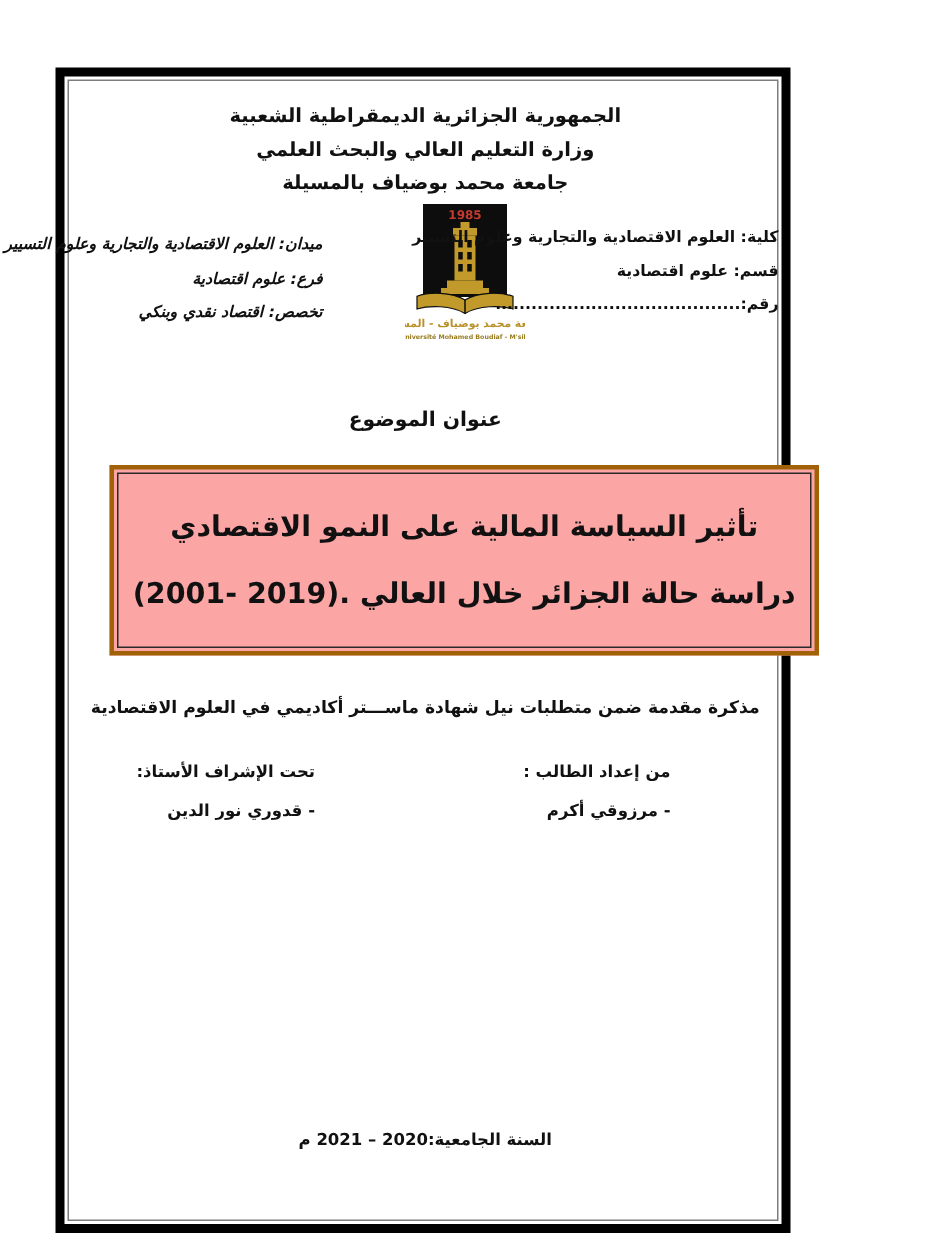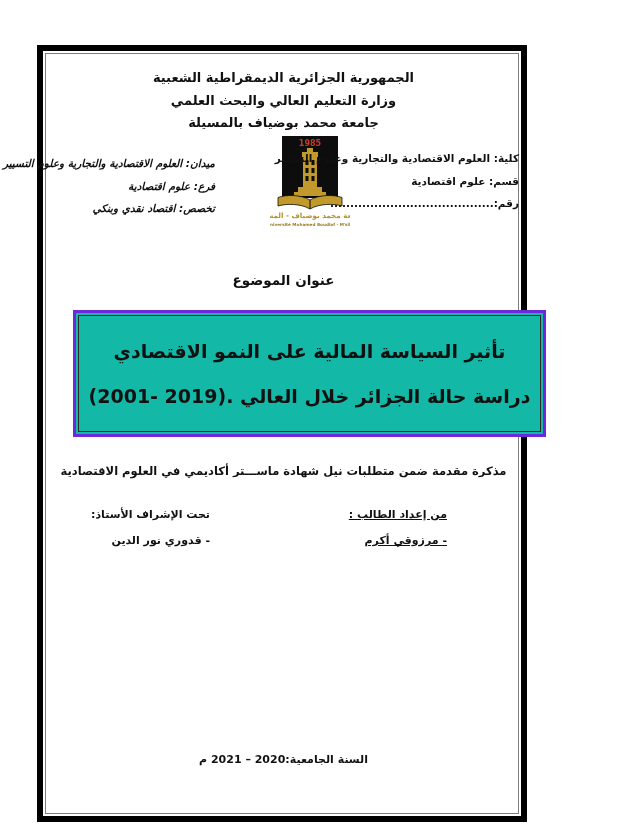--- a/index.html
+++ b/index.html
@@ -8,21 +8,21 @@
     font-family:"DejaVu Sans",sans-serif;color:#111;direction:rtl;
   }
   
   .frame-thick{position:absolute;top:45px;left:37px;right:40px;bottom:18px;border:6px solid #000;}
   .frame-thin{position:absolute;top:2px;left:2px;right:2px;bottom:2px;border:1px solid #7d7d7d;}
   .abs{position:absolute;}
   .center{left:0;right:0;text-align:center;}
   .hline{font-weight:bold;font-size:13px;line-height:20px;}
   .info-block{font-weight:bold;font-size:10.5px;line-height:22.5px;white-space:nowrap;text-align:right;direction:rtl;}
   .subject-label{font-weight:bold;font-size:13.5px;margin-top:25px;}
-  .title-box{left:73px;top:310px;width:467px;height:121px;border:3px solid #6d28d9;background:#14b8a6;text-decoration:underline;}
+  .title-box{left:73px;top:310px;width:467px;height:121px;border:3px solid #a16207;background:#fca5a5;text-decoration:underline;}
   .title-box-inner{position:absolute;top:2px;left:2px;right:2px;bottom:2px;border:1px solid #2a2a2a;
     display:flex;flex-direction:column;justify-content:space-evenly;align-items:center;}
   .box-line{font-weight:bold;font-size:19px;white-space:nowrap;direction:rtl;}
   .statement{font-weight:bold;font-size:11.5px;}
   .person-block{font-weight:bold;font-size:11px;line-height:26px;white-space:nowrap;text-align:right;direction:rtl;}
   .footer-line{font-weight:bold;font-size:11px;}
   .logo{left:270px;top:136px;width:80px;height:94px;}
 </style>
 </head>
 <body>
@@ -81,21 +81,21 @@
 
   <div class="abs title-box">
     <div class="title-box-inner">
       <div class="box-line">تأثير السياسة المالية على النمو الاقتصادي</div>
       <div class="box-line"><span>دراسة حالة الجزائر خلال العالي</span> <span dir="ltr">(2001- 2019).</span></div>
     </div>
   </div>
 
   <div class="abs center statement" style="top:464px;">مذكرة مقدمة ضمن متطلبات نيل شهادة ماســـتر أكاديمي في العلوم الاقتصادية</div>
 
-  <div class="abs person-block" style="top:502px;right:120px;text-decoration:underline;">
+  <div class="abs person-block" style="top:502px;right:120px;">
     <div>من إعداد الطالب :</div>
     <div>- مرزوقي أكرم</div>
   </div>
 
   <div class="abs person-block" style="top:502px;right:357px;">
     <div>تحت الإشراف الأستاذ:</div>
     <div>- قدوري نور الدين</div>
   </div>
 
   <div class="abs center footer-line" style="top:753px;">السنة الجامعية:2020 – 2021 م</div>

